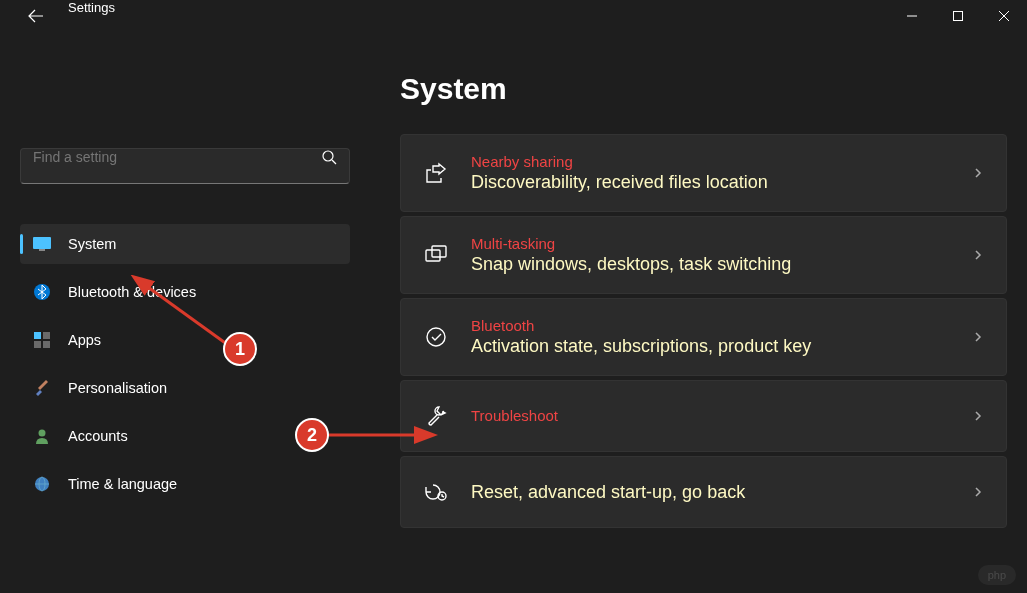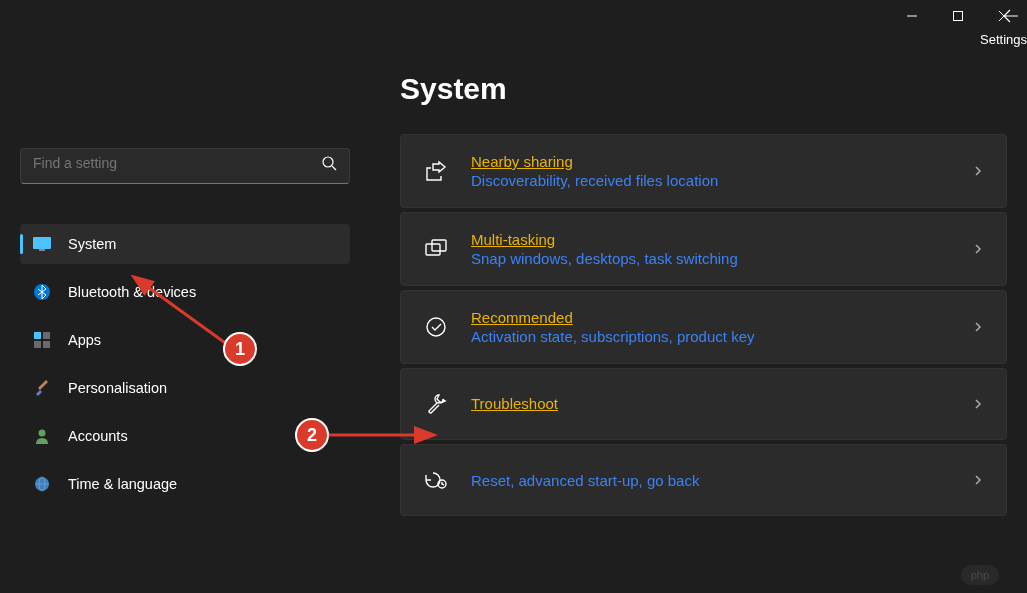--- a/index.html
+++ b/index.html
@@ -11,25 +11,24 @@
     body {
       width: 1027px;
       height: 593px;
       background: #1e1e1e;
       color: #ffffff;
       overflow: hidden;
       position: relative;
     }
     .titlebar {
       display: flex;
-      align-items: flex-end;
+      align-items: flex-start;
       height: 48px;
       padding-left: 20px;
       position: relative;
-      flex-direction: column;
     }
     .back-btn {
       width: 32px;
       height: 32px;
       display: flex;
       align-items: center;
       justify-content: center;
       cursor: pointer;
     }
     .app-title {
@@ -62,22 +61,22 @@
       flex-direction: column;
       position: relative;
     }
     .search-box {
       height: 36px;
       background: #2a2a2a;
       border: 1px solid #3a3a3a;
       border-bottom: 1px solid #777;
       border-radius: 4px;
       display: flex;
-      align-items: flex-end;
-      padding: 12px 12px;
+      align-items: flex-start;
+      padding: 0 12px;
       margin-bottom: 40px;
     }
     .search-box input {
       flex: 1;
       background: transparent;
       border: none;
       outline: none;
       color: #ccc;
       font-size: 14px;
     }
@@ -146,27 +145,26 @@
       display: flex;
       align-items: center;
       justify-content: center;
       flex-shrink: 0;
     }
     .card-text {
       flex: 1;
     }
     .card-title {
       font-size: 15px;
-      color: #eab308;
+      color: #ef4444;
       margin-bottom: 2px;
-      text-decoration: underline;
     }
     .card-desc {
-      font-size: 15px;
-      color: #3b82f6;
+      font-size: 18px;
+      color: #fef9c3;
     }
     .chevron {
       flex-shrink: 0;
     }
     .annotation-badge {
       position: absolute;
       width: 34px;
       height: 34px;
       background: #d93a2b;
       border: 2px solid #ffffff;
@@ -179,21 +177,21 @@
       font-weight: 600;
       z-index: 10;
     }
     .arrow-svg {
       position: absolute;
       z-index: 9;
       pointer-events: none;
     }
     .watermark {
       position: absolute;
-      right: 28px;
+      right: 11px;
       bottom: 8px;
       font-size: 11px;
       color: rgba(255,255,255,0.15);
       background: rgba(255,255,255,0.05);
       padding: 4px 10px;
       border-radius: 12px;
       margin-top: 39px;
     }
   </style>
 </head>
@@ -337,21 +335,21 @@
     </div>
 
     <div class="setting-card">
       <div class="card-icon">
         <svg width="22" height="22" viewBox="0 0 22 22" stroke="#fff" stroke-width="1.4" fill="none">
             <circle cx="11" cy="11" r="9"></circle>
             <path d="M7 11 L10 14 L16 8"></path>
           </svg>
       </div>
       <div class="card-text">
-        <div class="card-title">Recommended</div>
+        <div class="card-title">Bluetooth</div>
         <div class="card-desc">Activation state, subscriptions, product key</div>
       </div>
       <svg class="chevron" width="12" height="12" viewBox="0 0 12 12">
           <path d="M4 2 L8 6 L4 10" stroke="#aaa" stroke-width="1.5" fill="none"></path>
         </svg>
     </div>
 
     <div class="setting-card">
       <div class="card-icon">
         <svg width="22" height="22" viewBox="0 0 22 22" stroke="#fff" stroke-width="1.4" fill="none">

